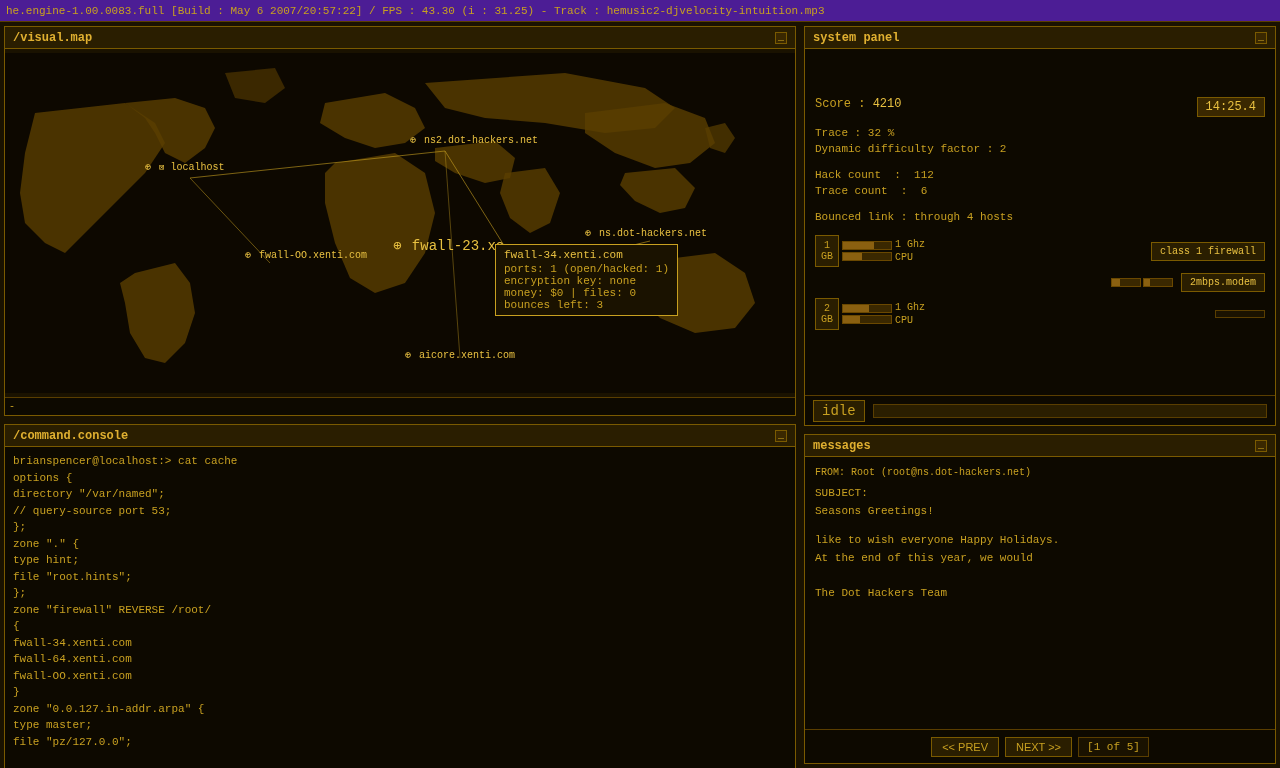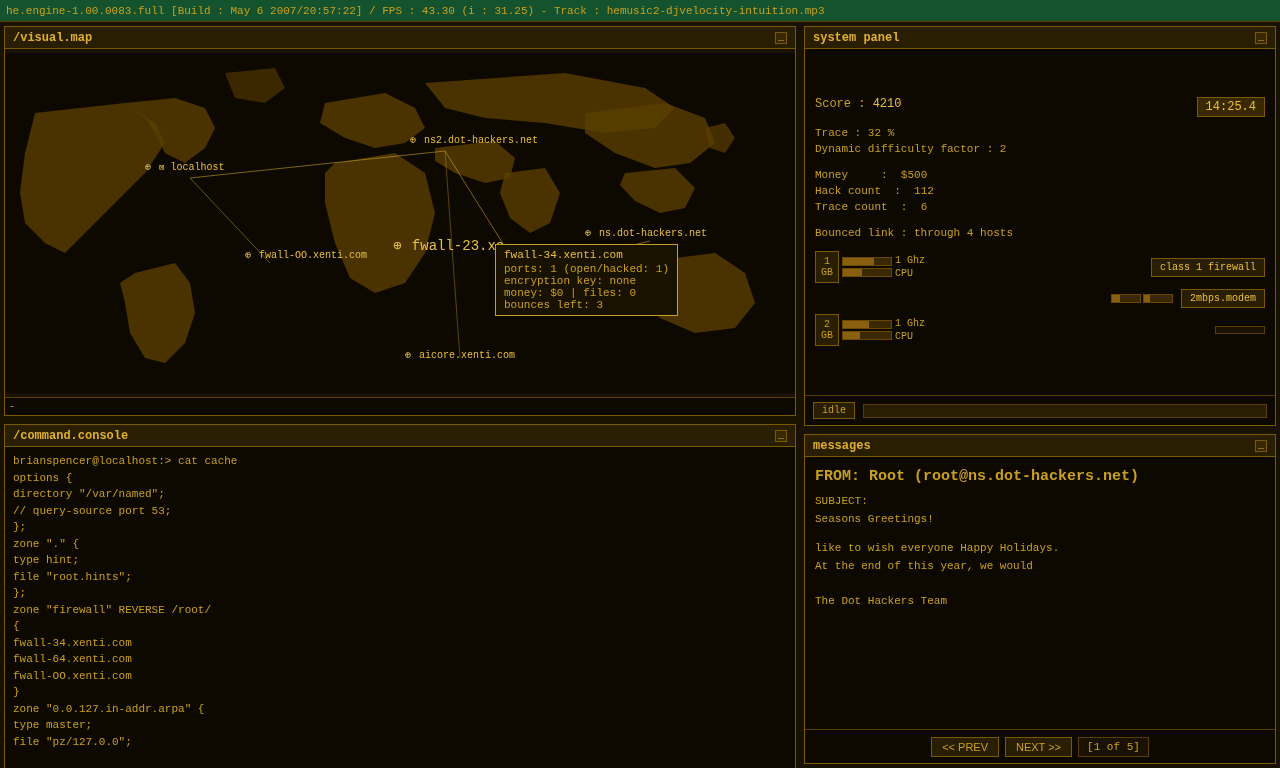--- a/index.html
+++ b/index.html
@@ -8,21 +8,21 @@
       color: #c8a020;
       font-family: 'Courier New', Courier, monospace;
       font-size: 12px;
       width: 1280px;
       height: 768px;
       overflow: hidden;
     }
 
     
     #title-bar {
-      background: #14532d;
+      background: #4c1d95;
       color: #c8a020;
       font-size: 11px;
       padding: 2px 6px;
       height: 22px;
       display: flex;
       align-items: center;
       border-bottom: 1px solid #5a3e00;
     }
 
     
@@ -187,21 +187,21 @@
       align-items: center;
       padding: 0 8px;
       gap: 8px;
       border-top: 1px solid #5a3e00;
     }
 
     .status-idle {
       background: #2a1e00;
       border: 1px solid #7a5a00;
       color: #c8a020;
-      font-size: 10px;
+      font-size: 14px;
       padding: 2px 8px;
     }
 
     .status-progress {
       flex: 1;
       height: 14px;
       background: #2a1e00;
       border: 1px solid #5a3e00;
     }
 
@@ -211,23 +211,22 @@
     }
 
     #messages-content {
       padding: 8px 10px;
       flex: 1;
       line-height: 1.6;
     }
 
     .msg-from {
       color: #c8a020;
-      font-size: 15px;
+      font-size: 10px;
       margin-bottom: 4px;
-      font-weight: bold;
     }
 
     .msg-subject {
       color: #c8a020;
       font-size: 11px;
       margin-bottom: 12px;
     }
 
     .msg-body {
       color: #c8a020;
@@ -471,25 +470,20 @@
         <div class="system-row">
           <span>Trace :</span>
           <span>32 %</span>
         </div>
         <div class="system-row">
           <span>Dynamic difficulty factor :</span>
           <span>2</span>
         </div>
         <div class="system-spacer"></div>
         <div class="system-row">
-          <span>Money</span>
-          &nbsp;&nbsp;&nbsp;&nbsp;:&nbsp;
-          <span>$500</span>
-        </div>
-        <div class="system-row">
           <span>Hack count</span>
           &nbsp;:&nbsp;
           <span>112</span>
         </div>
         <div class="system-row">
           <span>Trace count</span>
           &nbsp;:&nbsp;
           <span>6</span>
         </div>
         <div class="system-spacer"></div>

